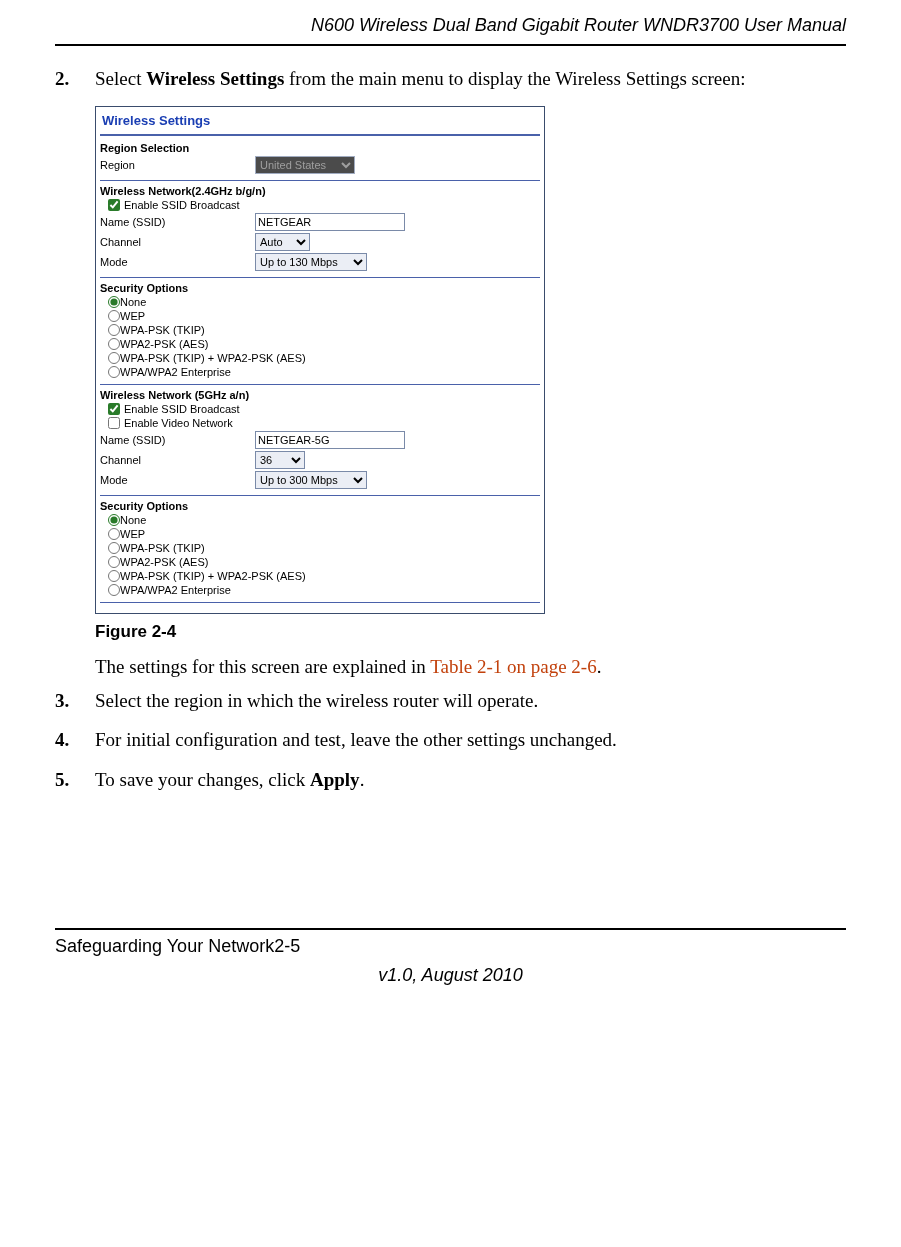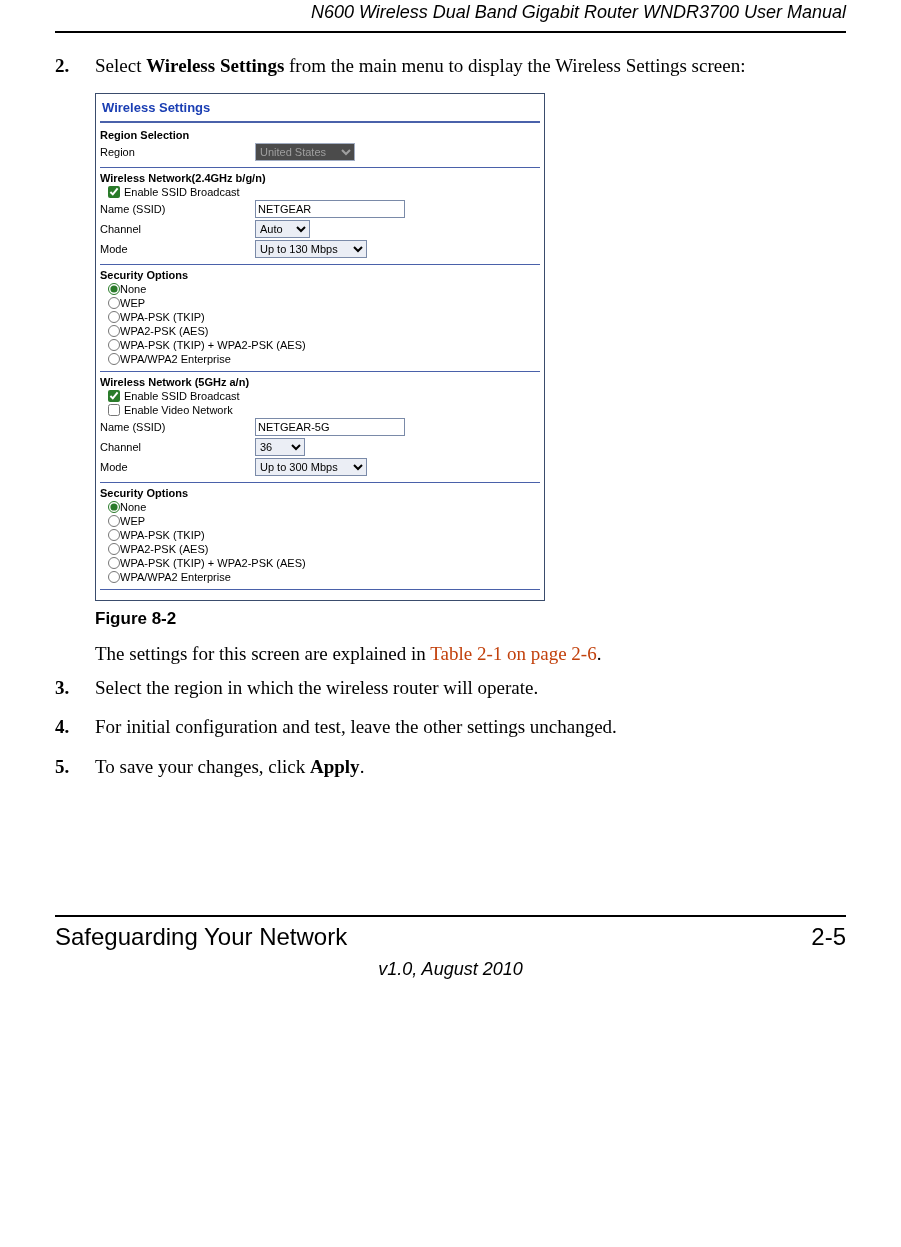--- a/index.html
+++ b/index.html
@@ -12,21 +12,21 @@
     }
     .page {
       padding: 0 55px;
       box-sizing: border-box;
     }
     .page-header {
       text-align: right;
       font-style: italic;
       font-family: Arial, sans-serif;
       font-size: 18px;
-      padding-top: 2px;
+      padding-top: 15px;
       padding-bottom: 8px;
       border-bottom: 2px solid #000;
     }
     .content {
       padding-top: 20px;
     }
     .step-row {
       display: flex;
       gap: 18px;
       margin-bottom: 14px;
@@ -145,22 +145,22 @@
     }
     
     .page-footer {
       margin-top: 135px;
       border-top: 2px solid #000;
       padding-top: 6px;
       font-family: Arial, sans-serif;
     }
     .footer-row1 {
       display: flex;
-      justify-content: space-between;
-      font-size: 24px;
+      justify-content: flex-start;
+      font-size: 18px;
     }
     .footer-row2 {
       text-align: center;
       font-style: italic;
       font-size: 18px;
       margin-top: 8px;
     }
   </style>
 </head>
 <body>
@@ -281,21 +281,21 @@
           <span>WPA-PSK (TKIP) + WPA2-PSK (AES)</span>
         </div>
       <div class="radio-row">
           <input type="radio" name="sec5" style="">
           <span>WPA/WPA2 Enterprise</span>
         </div>
       <hr class="sep-thin">
 
     </div>
 
-    <div class="figure-caption">Figure 8-2</div>
+    <div class="figure-caption">Figure 2-4</div>
 
     <div class="continuation">
       <span>The settings for this screen are explained in </span><span class="link-ref">Table 2-1 on page 2-6</span><span>.</span>
     </div>
 
     <div class="step-row">
       <span class="step-num">3.</span>
       <span class="step-body">Select the region in which the wireless router will operate.</span>
     </div>
 

